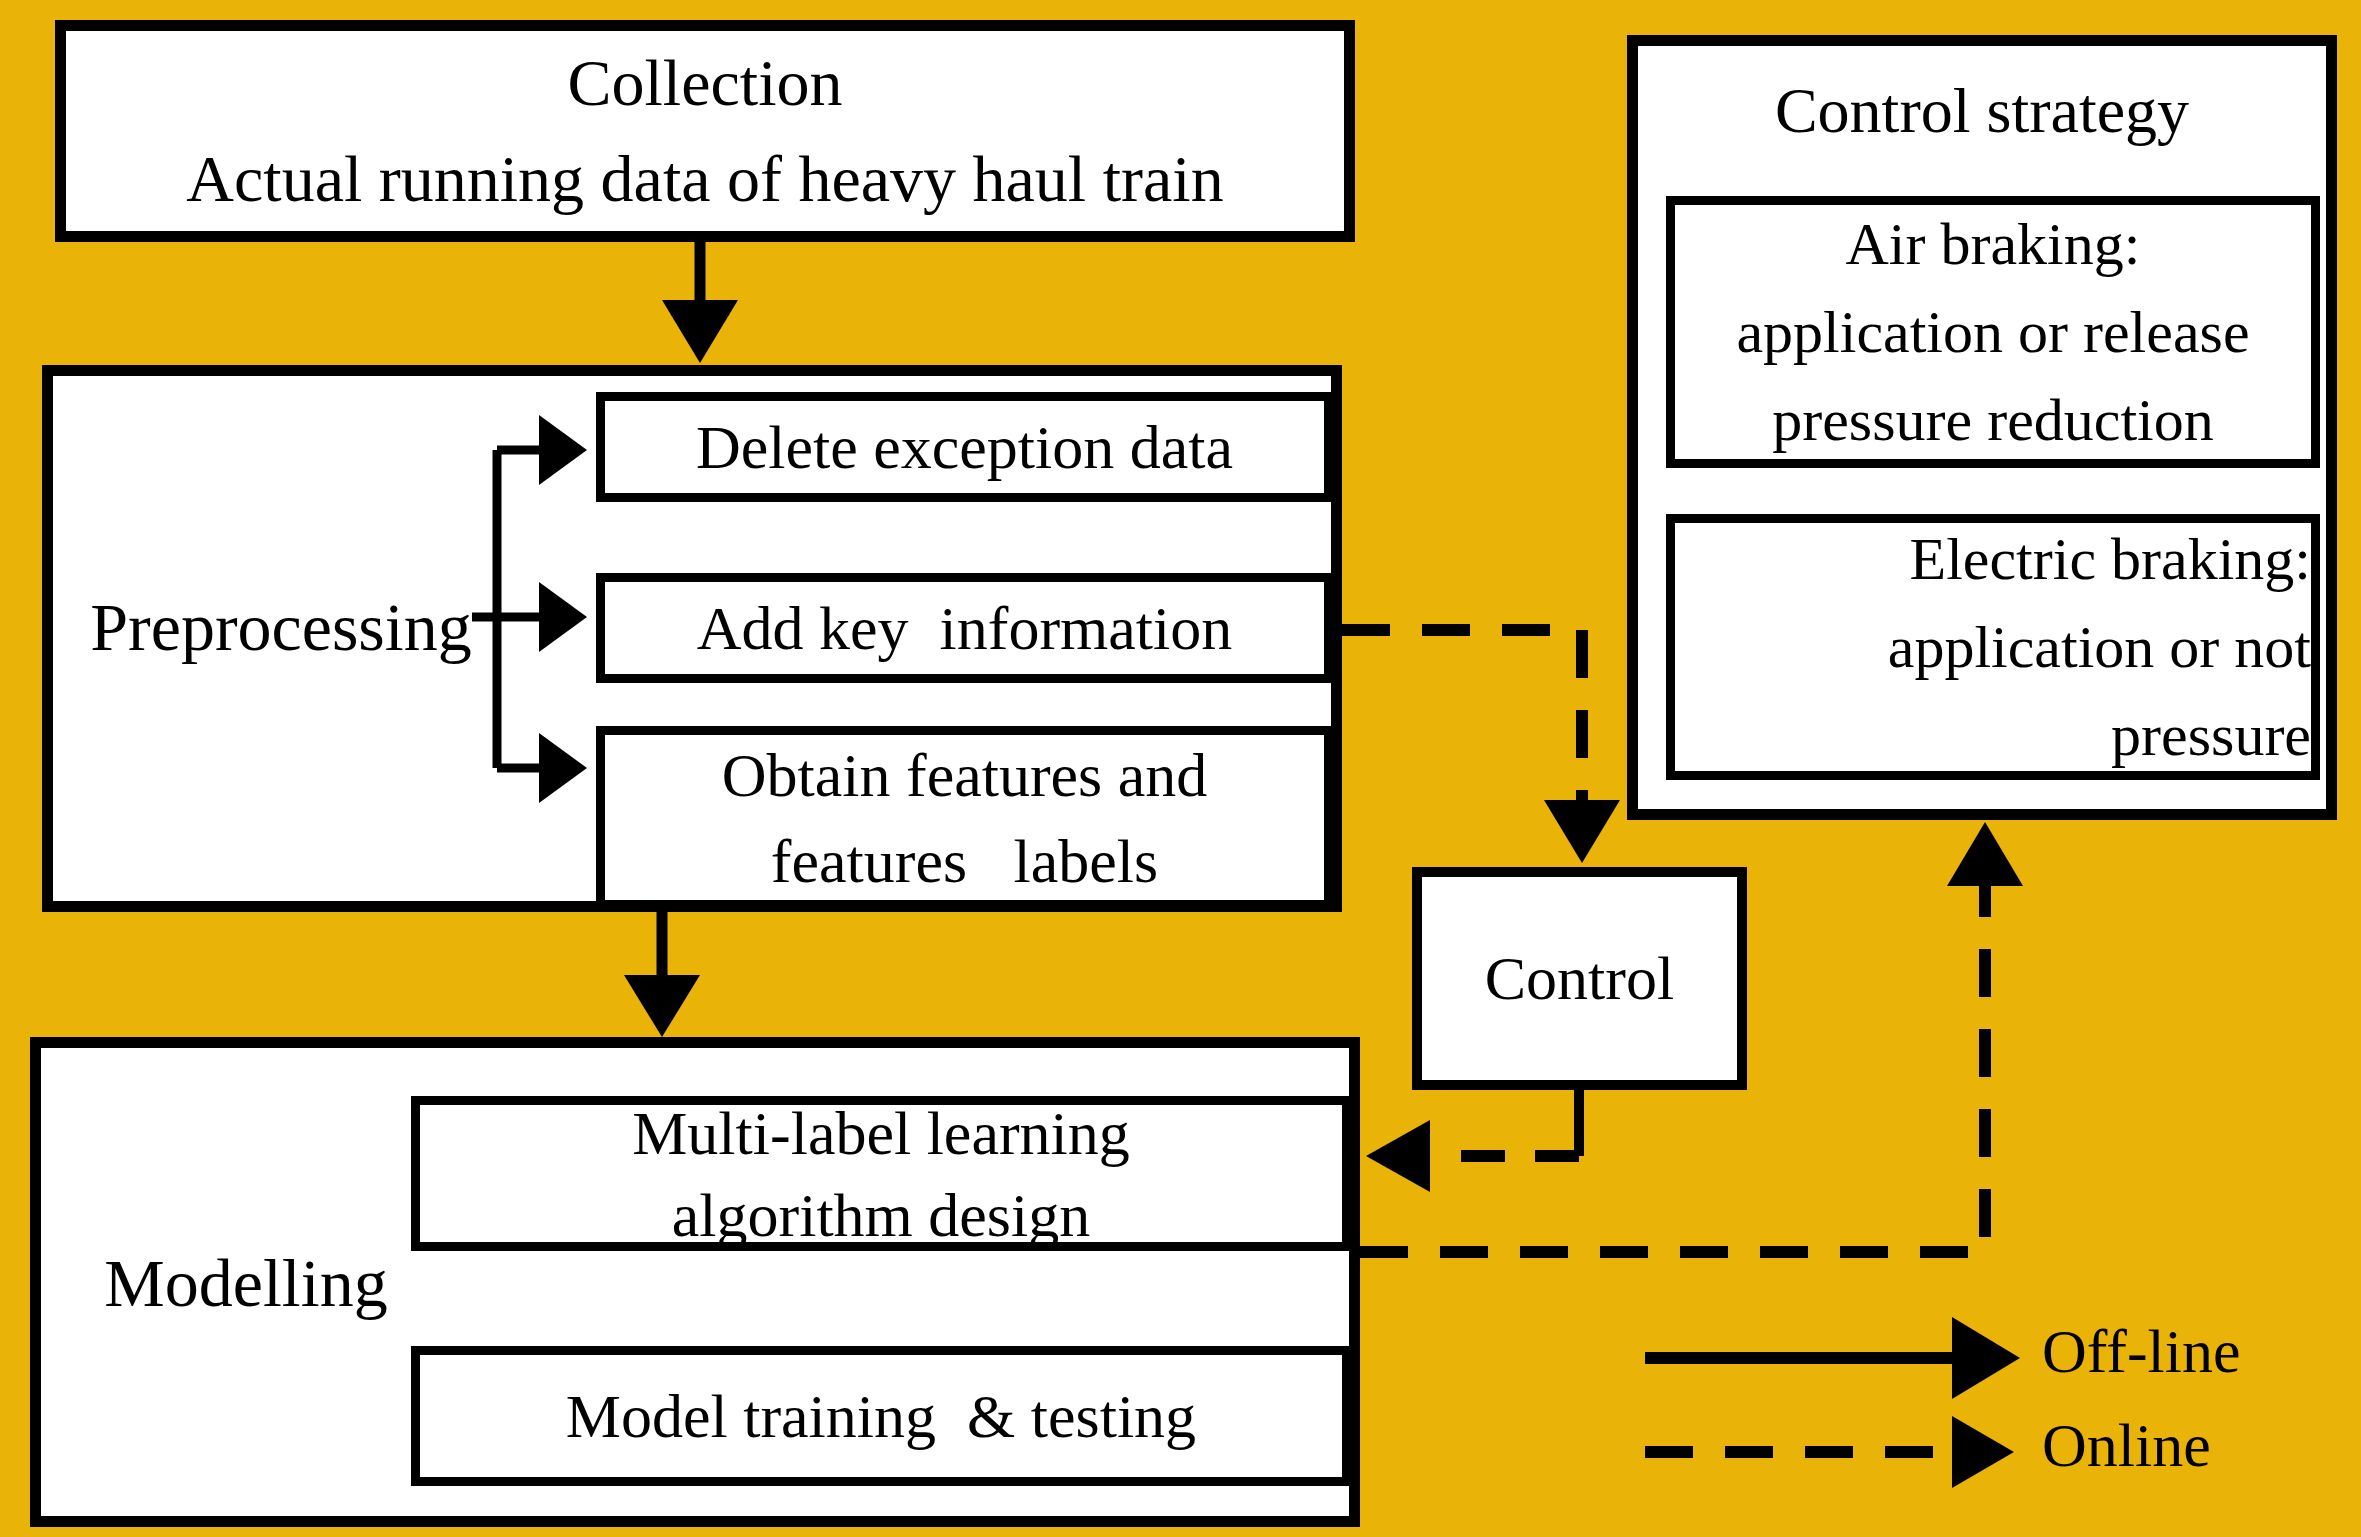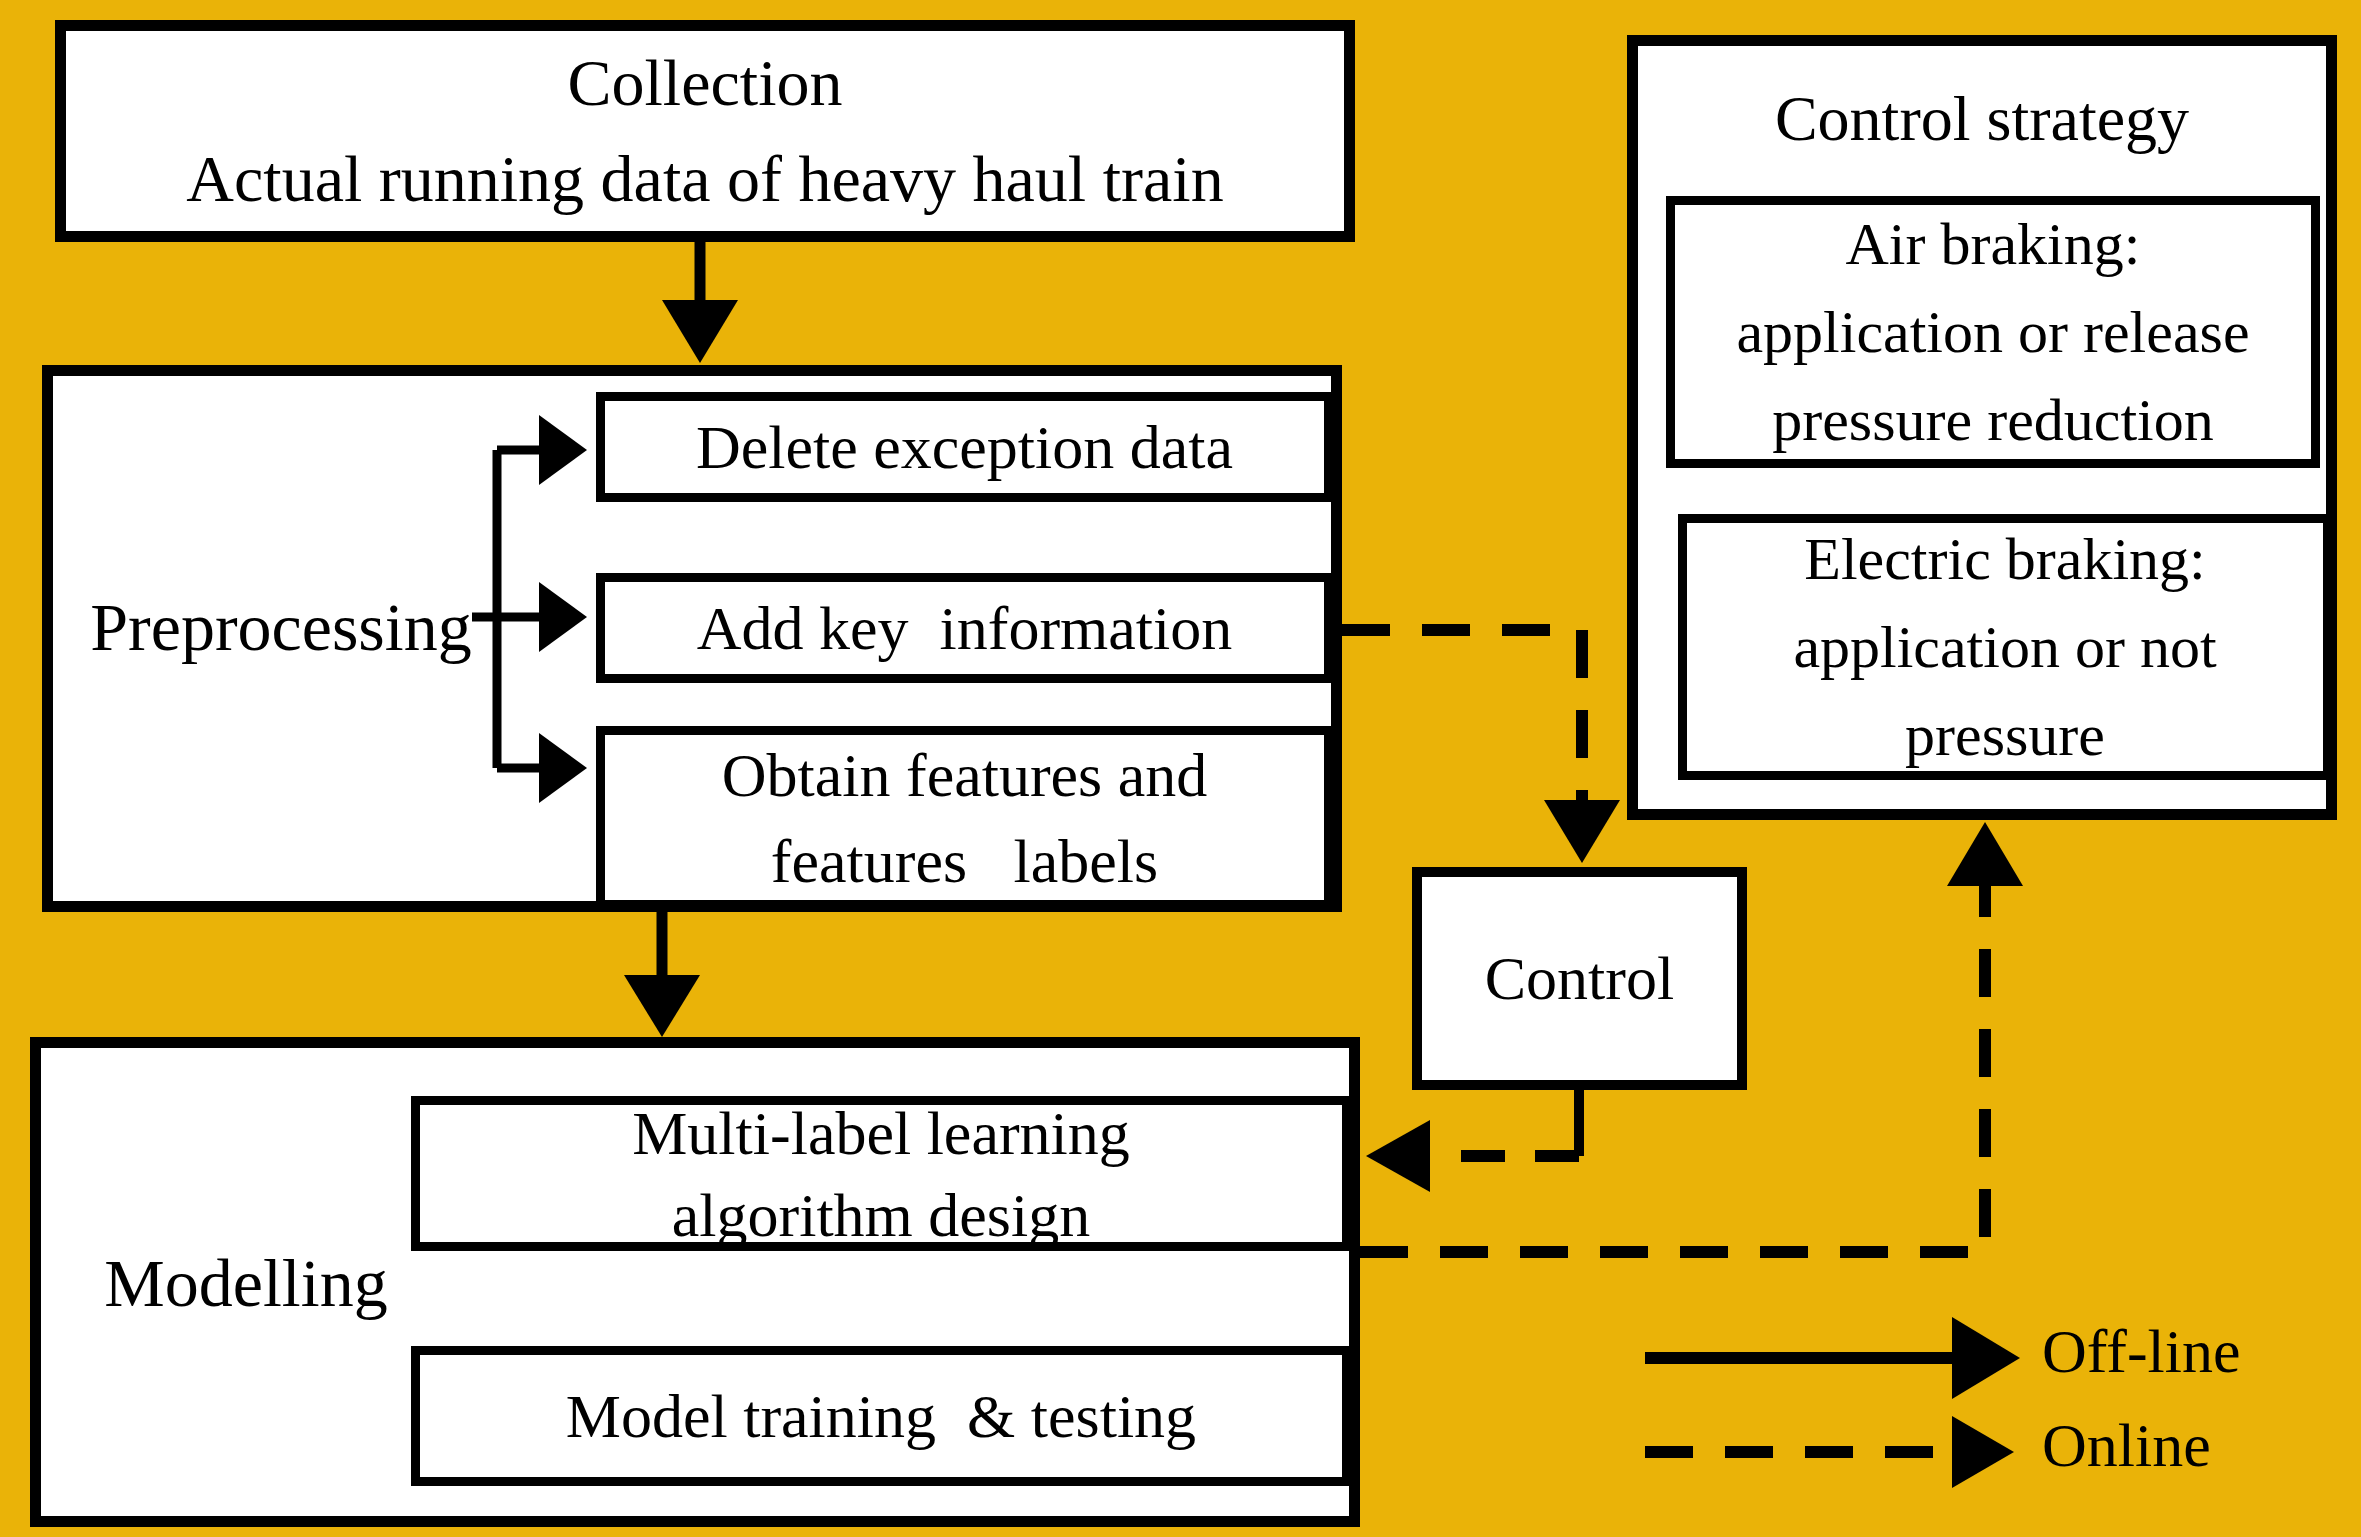--- a/index.html
+++ b/index.html
@@ -37,23 +37,23 @@
   .step-obtain { left: 543px; top: 350px; width: 737px; height: 183px; font-size: 62px; line-height: 86px; }
 
   
   .modelling { left: 30px; top: 1037px; width: 1330px; height: 490px; justify-content: flex-start; align-items: flex-start; }
   .modelling-label { position: absolute; left: 10px; top: 196px; width: 390px; font-size: 68px; text-align: center; white-space: pre; }
   .step-multi    { left: 370px; top: 48px;  width: 940px; height: 155px; font-size: 62px; line-height: 82px; }
   .step-training { left: 370px; top: 298px; width: 940px; height: 140px; font-size: 62px; text-align: right; }
 
   
   .control { left: 1627px; top: 35px; width: 710px; height: 785px; justify-content: flex-start; align-items: center; }
-  .control-title { margin-top: 36px; font-size: 64px; white-space: pre; }
+  .control-title { margin-top: 28px; font-size: 64px; white-space: pre; }
   .air-box      { left: 28px; top: 150px; width: 654px; height: 272px; font-size: 60px; line-height: 88px; }
-  .electric-box { left: 40px; top: 468px; width: 654px; height: 266px; font-size: 60px; line-height: 88px; }
+  .electric-box { left: 28px; top: 468px; width: 654px; height: 266px; font-size: 60px; line-height: 88px; align-items: flex-end; }
 
   
   .features { left: 1412px; top: 867px; width: 335px; height: 223px; border-width: 10px; font-size: 62px; }
 
   
   .legend-label { position: absolute; font-size: 62px; white-space: pre; text-align: center; }
   .legend-offline { left: 2042px; top: 1316px; }
   .legend-online  { left: 2042px; top: 1410px; }
 
   

